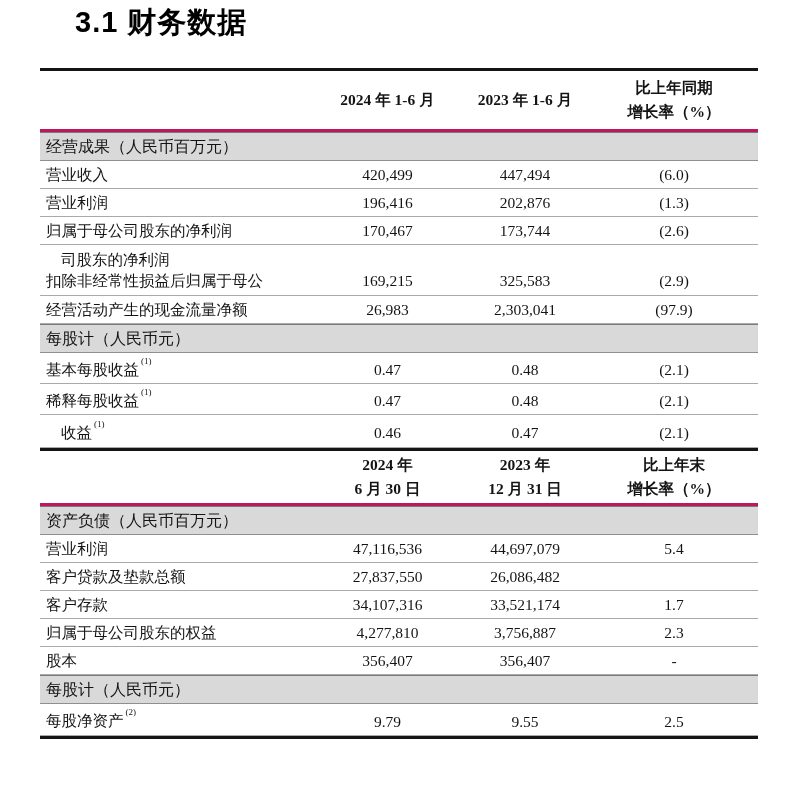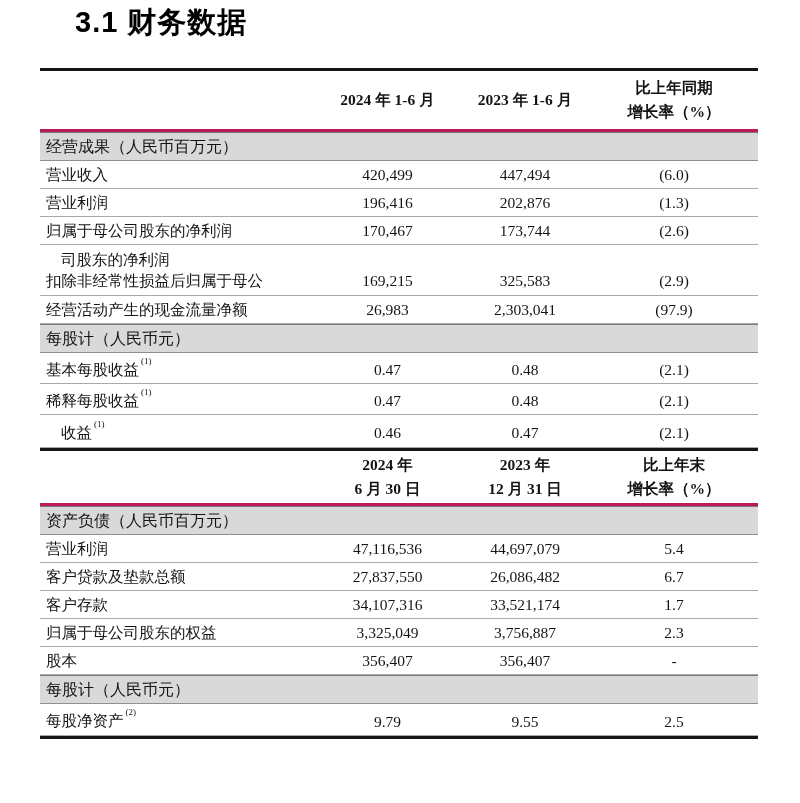--- a/index.html
+++ b/index.html
@@ -171,35 +171,34 @@
         <div class="cell num">47,116,536</div>
         <div class="cell num">44,697,079</div>
         <div class="cell num">5.4</div>
       </div>
       <div class="row grid">
         <div class="cell label">
           <div class="lbl-line">客户贷款及垫款总额</div>
         </div>
         <div class="cell num">27,837,550</div>
         <div class="cell num">26,086,482</div>
-        <div class="cell num">6.7</div>
       </div>
       <div class="row grid">
         <div class="cell label">
           <div class="lbl-line">客户存款</div>
         </div>
         <div class="cell num">34,107,316</div>
         <div class="cell num">33,521,174</div>
         <div class="cell num">1.7</div>
       </div>
       <div class="row grid">
         <div class="cell label">
           <div class="lbl-line">归属于母公司股东的权益</div>
         </div>
-        <div class="cell num">3,325,049</div>
+        <div class="cell num">4,277,810</div>
         <div class="cell num">3,756,887</div>
         <div class="cell num">2.3</div>
       </div>
       <div class="row grid">
         <div class="cell label">
           <div class="lbl-line">股本</div>
         </div>
         <div class="cell num">356,407</div>
         <div class="cell num">356,407</div>
         <div class="cell num">-</div>

